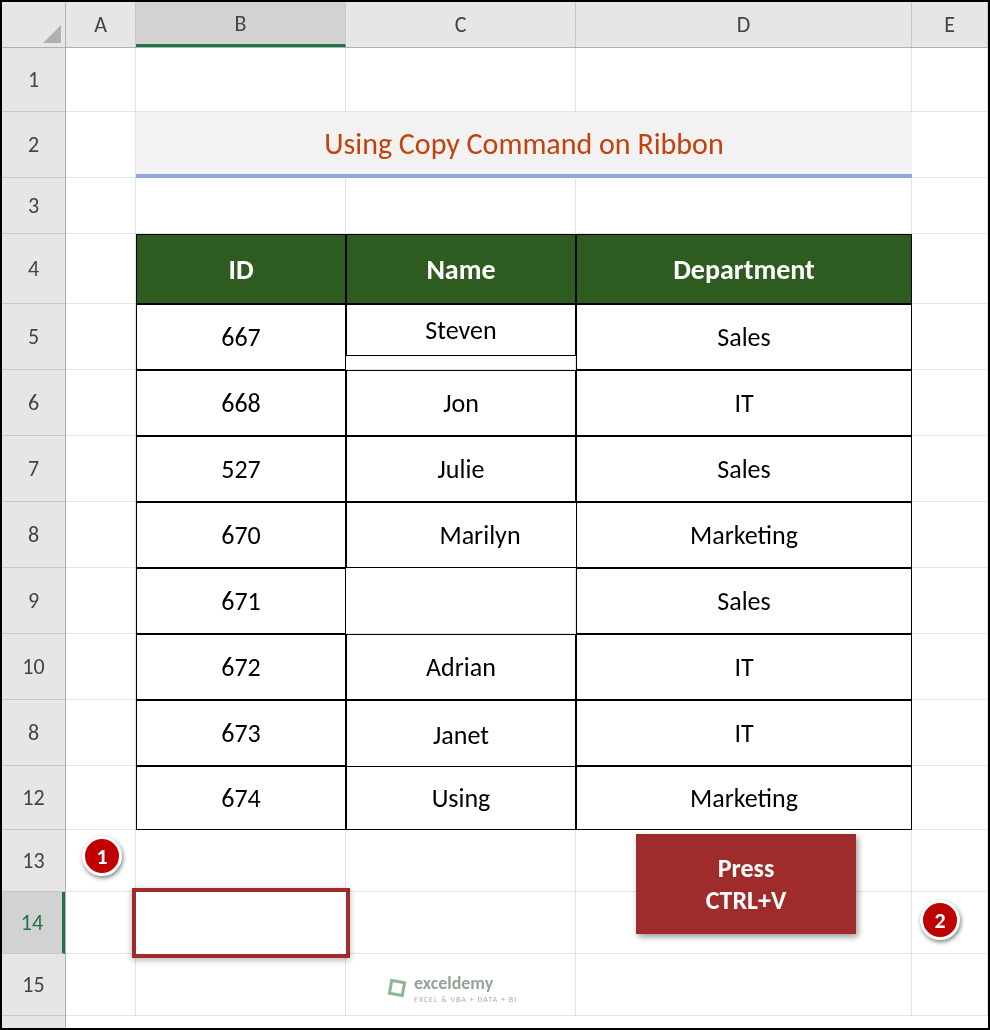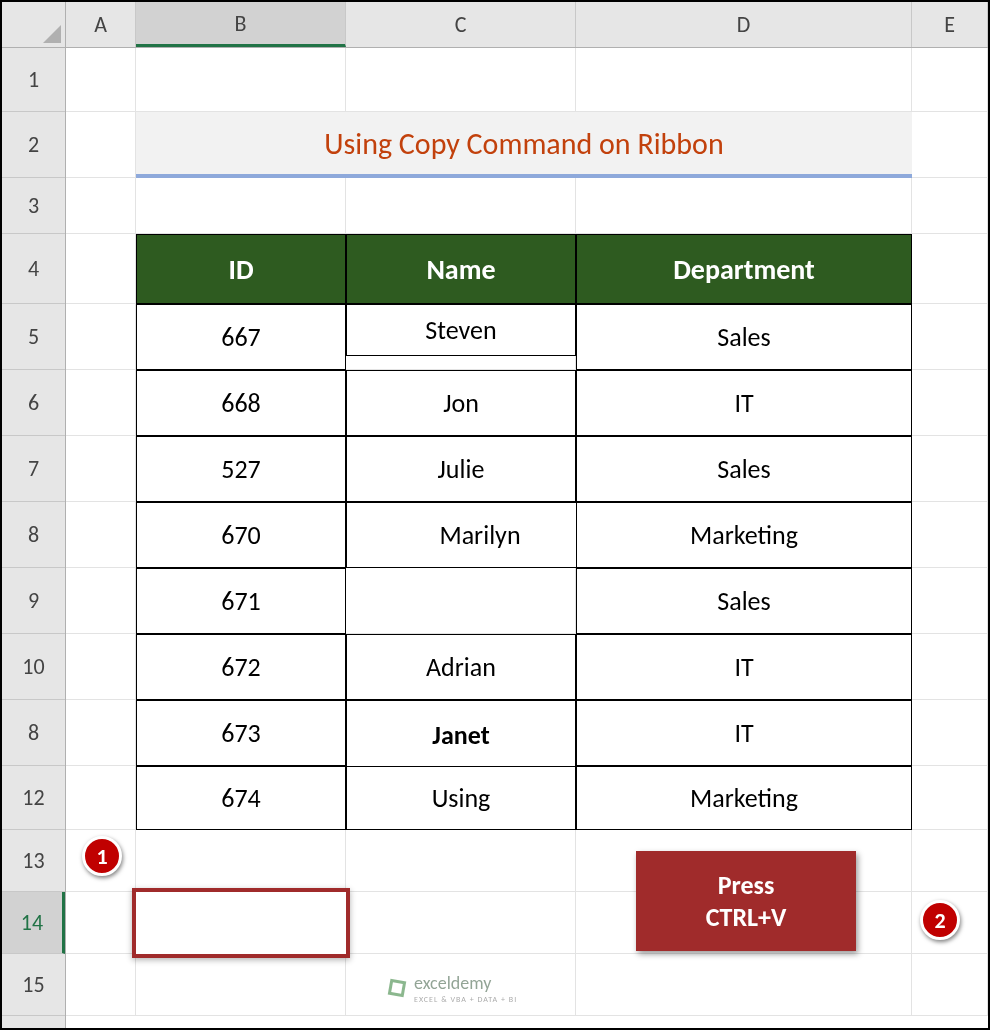--- a/index.html
+++ b/index.html
@@ -122,21 +122,20 @@
     background: #a02b2b;
     color: #fff;
     font-size: 26px;
     font-weight: bold;
     display: flex;
     align-items: center;
     justify-content: center;
     text-align: center;
     line-height: 1.25;
     box-shadow: 2px 3px 6px rgba(0,0,0,0.4);
-    margin-top: 17px;
   }
   .badge {
     position: absolute;
     width: 40px; height: 40px;
     border-radius: 50%;
     background: #c00000;
     color: #fff;
     font-size: 22px;
     font-weight: bold;
     display: flex;
@@ -280,32 +279,32 @@
     <div class="table-cell" style="left: 510px; top: 388px; width: 336px; height: 66px;">Sales</div>
     <div class="table-cell" style="left: 70px; top: 454px; width: 210px; height: 66px;">670</div>
     <div class="table-cell" style="left: 280px; top: 454px; width: 268px; height: 66px;">Marilyn</div>
     <div class="table-cell" style="left: 510px; top: 454px; width: 336px; height: 66px;">Marketing</div>
     <div class="table-cell" style="left: 70px; top: 520px; width: 210px; height: 66px;">671</div>
     <div class="table-cell" style="left: 510px; top: 520px; width: 336px; height: 66px;">Sales</div>
     <div class="table-cell" style="left: 70px; top: 586px; width: 210px; height: 66px;">672</div>
     <div class="table-cell" style="left: 280px; top: 586px; width: 230px; height: 66px;">Adrian</div>
     <div class="table-cell" style="left: 510px; top: 586px; width: 336px; height: 66px;">IT</div>
     <div class="table-cell" style="left: 70px; top: 652px; width: 210px; height: 66px;">673</div>
-    <div class="table-cell" style="left: 280px; top: 652px; width: 230px; height: 69px; font-weight: bold;">Janet</div>
+    <div class="table-cell" style="left: 280px; top: 652px; width: 230px; height: 69px;">Janet</div>
     <div class="table-cell" style="left: 510px; top: 652px; width: 336px; height: 66px;">IT</div>
     <div class="table-cell" style="left: 70px; top: 718px; width: 210px; height: 64px;">674</div>
     <div class="table-cell" style="left: 280px; top: 718px; width: 230px; height: 64px;">Using</div>
     <div class="table-cell" style="left: 510px; top: 718px; width: 336px; height: 64px;">Marketing</div>
     <div class="sel-box" style="left: 66px; top: 840px; width: 218px; height: 70px;"></div>
     <div class="red-button" style="left: 570px; top: 786px; width: 220px; height: 100px; white-space: pre-line;">Press<br>CTRL+V</div>
     <div class="badge" style="left: 16px; top: 788px;">1</div>
     <div class="badge" style="left: 854px; top: 852px;">2</div>
     <div class="watermark" style="left: 320px; top: 924px;">
       <svg width="22" height="22">
         <rect x="3" y="3" width="16" height="16" fill="#2e7d32" transform="rotate(10 11 11)"></rect>
         <rect x="6" y="6" width="10" height="10" fill="#fff" transform="rotate(10 11 11)"></rect>
       </svg>
       <div>
-        <div style="font-weight:normal">exceldemy</div>
+        <div style="font-weight:bold">exceldemy</div>
         <div class="wm-sub">EXCEL &amp; VBA + DATA + BI</div>
       </div>
     </div>
   </div>
 
 </body></html>

